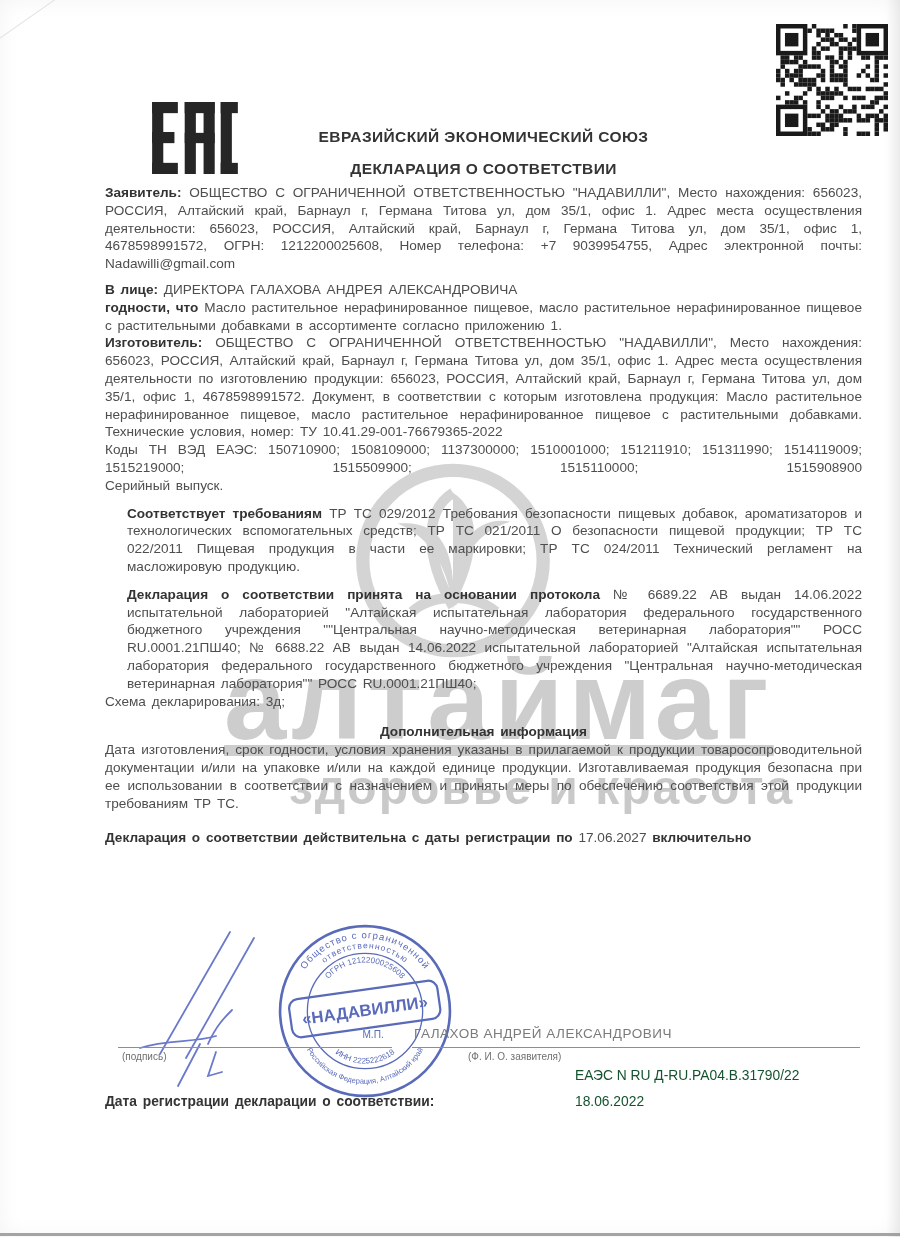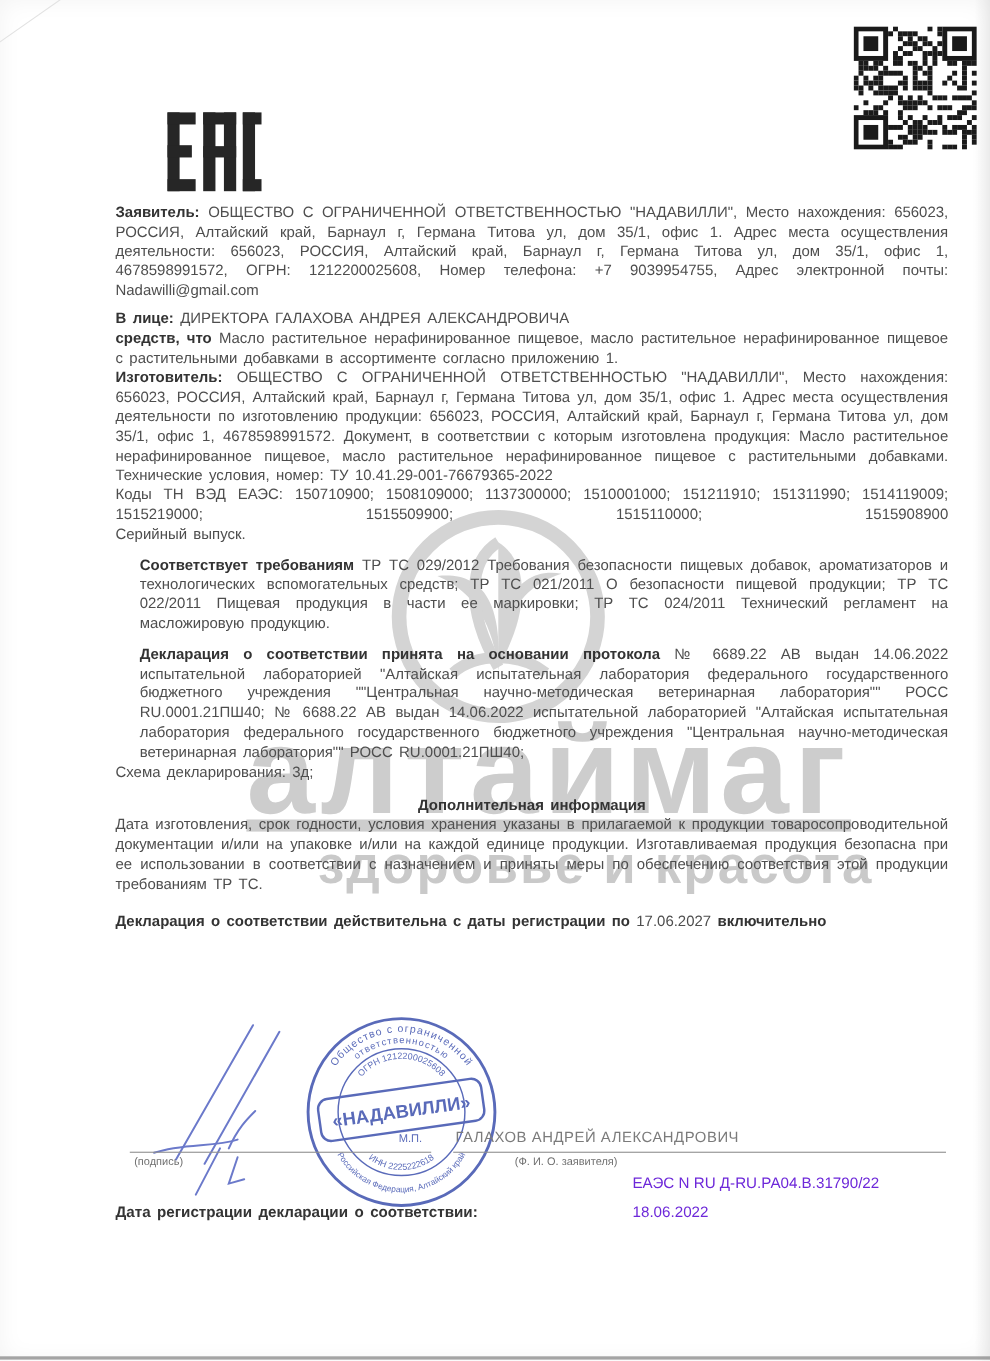--- a/index.html
+++ b/index.html
@@ -43,21 +43,21 @@
   .stamp-svg{position:absolute;left:274px;top:920px;width:182px;height:182px;opacity:.88;}
   .signer-name{position:absolute;left:414px;top:1026px;font-size:13.5px;color:#7b7b7b;letter-spacing:.5px;}
   .sig-line-left{position:absolute;left:118px;top:1047px;width:274px;border-top:1.4px solid #8f8f8f;}
   .sig-line-right{position:absolute;left:412px;top:1047px;width:448px;border-top:1.4px solid #8f8f8f;}
   .sig-caption{position:absolute;font-size:10px;color:#6f6f6f;}
   .cap-sign{left:122px;top:1051px;}
   .cap-name{left:468px;top:1051px;text-align:center;}
 
   
   .reg-row-label{position:absolute;left:105px;font-size:13.8px;font-weight:bold;color:#343434;word-spacing:2px;}
-  .reg-row-value{position:absolute;left:575px;font-size:13.8px;color:#6d28d9;}
+  .reg-row-value{position:absolute;left:575px;font-size:13.8px;color:#14532d;}
   .reg1{top:1068px;} .reg2{top:1094px;}
 
   .fold{position:absolute;left:-14px;top:18px;width:84px;height:1px;background:#e2e2e2;transform:rotate(-35deg);}
 </style>
 </head>
 <body>
 
 <div class="page">
   <div class="fold"></div>
 
@@ -298,40 +298,44 @@
       <rect x="7" y="24" width="1" height="1" fill="#1a1a1a"></rect>
       <rect x="8" y="24" width="1" height="1" fill="#1a1a1a"></rect>
       <rect x="9" y="24" width="1" height="1" fill="#1a1a1a"></rect>
       <rect x="15" y="24" width="1" height="1" fill="#1a1a1a"></rect>
       <rect x="18" y="24" width="1" height="1" fill="#1a1a1a"></rect>
       <rect x="19" y="24" width="1" height="1" fill="#1a1a1a"></rect>
       <rect x="20" y="24" width="1" height="1" fill="#1a1a1a"></rect>
       <rect x="22" y="24" width="1" height="1" fill="#1a1a1a"></rect>
     </svg>
 
+  <div class="title-wrap">
+    <div class="title-line">ЕВРАЗИЙСКИЙ ЭКОНОМИЧЕСКИЙ СОЮЗ</div>
+    <div class="title-line">ДЕКЛАРАЦИЯ О СООТВЕТСТВИИ</div>
+  </div>
 
   <div class="watermark">
     <svg class="wm-logo" viewBox="0 0 200 200">
       <g stroke="#a9a9a9" fill="none">
         <circle cx="100" cy="100" r="88" stroke-width="13"></circle>
         <path d="M100 148 C96 110 80 78 46 64 C84 60 104 84 100 148 Z" fill="#a9a9a9" stroke="none"></path>
         <path d="M100 148 C104 104 118 74 156 62 C120 56 98 86 100 148 Z" fill="#a9a9a9" stroke="none"></path>
         <path d="M100 145 C100 96 100 62 100 34 C128 52 128 96 100 145 Z" fill="#a9a9a9" stroke="none"></path>
         <path d="M100 34 C74 50 70 92 100 145" stroke-width="10"></path>
         <path d="M60 150 C80 132 120 132 142 150" stroke-width="10"></path>
       </g>
     </svg>
     <div class="wm-brand">алтаймаг</div>
     <div class="wm-tagline">здоровье и красота</div>
   </div>
 
   <div class="content">
       <p><b>Заявитель: </b><span>ОБЩЕСТВО С ОГРАНИЧЕННОЙ ОТВЕТСТВЕННОСТЬЮ "НАДАВИЛЛИ", Место нахождения: 656023, РОССИЯ, Алтайский край, Барнаул г, Германа Титова ул, дом 35/1, офис 1. Адрес места осуществления деятельности: 656023, РОССИЯ, Алтайский край, Барнаул г, Германа Титова ул, дом 35/1, офис 1, 4678598991572, ОГРН: 1212200025608, Номер телефона: +7 9039954755, Адрес электронной почты: Nadawilli@gmail.com</span></p>
       <p class="mt-sm"><b>В лице: </b><span>ДИРЕКТОРА ГАЛАХОВА  АНДРЕЯ АЛЕКСАНДРОВИЧА</span></p>
-      <p><b>средств, что </b><span>Масло растительное нерафинированное пищевое, масло растительное нерафинированное пищевое  с растительными добавками в ассортименте согласно приложению 1.</span></p>
+      <p><b>годности, что </b><span>Масло растительное нерафинированное пищевое, масло растительное нерафинированное пищевое  с растительными добавками в ассортименте согласно приложению 1.</span></p>
       <p><b>Изготовитель: </b><span>ОБЩЕСТВО С ОГРАНИЧЕННОЙ ОТВЕТСТВЕННОСТЬЮ "НАДАВИЛЛИ", Место нахождения: 656023, РОССИЯ, Алтайский край, Барнаул г, Германа Титова ул, дом 35/1, офис 1. Адрес места осуществления деятельности по изготовлению продукции: 656023, РОССИЯ, Алтайский край, Барнаул г, Германа Титова ул, дом 35/1, офис 1, 4678598991572. Документ, в соответствии с которым изготовлена продукция: Масло растительное нерафинированное пищевое, масло растительное нерафинированное пищевое с растительными добавками. Технические условия, номер: ТУ 10.41.29-001-76679365-2022</span></p>
       <p class="force-justify"><span>Коды ТН ВЭД ЕАЭС: 150710900; 1508109000; 1137300000; 1510001000; 151211910; 151311990; 1514119009; 1515219000; 1515509900; 1515110000; 1515908900</span></p>
       <p><span>Серийный выпуск.</span></p>
       <p class="mt-md"><b>Соответствует требованиям </b><span>ТР ТС 029/2012 Требования безопасности пищевых добавок, ароматизаторов и технологических вспомогательных средств; ТР ТС 021/2011 О безопасности пищевой продукции; ТР ТС 022/2011 Пищевая продукция в части ее маркировки; ТР ТС 024/2011 Технический регламент на масложировую продукцию.</span></p>
       <p class="mt-md"><b>Декларация о соответствии принята на основании протокола </b><span>№ 6689.22 АВ выдан 14.06.2022 испытательной лабораторией "Алтайская испытательная лаборатория федерального государственного бюджетного учреждения ""Центральная научно-методическая ветеринарная лаборатория"" РОСС RU.0001.21ПШ40; № 6688.22 АВ выдан 14.06.2022 испытательной лабораторией "Алтайская испытательная лаборатория федерального государственного бюджетного учреждения "Центральная научно-методическая ветеринарная лаборатория"" РОСС RU.0001.21ПШ40;</span></p>
       <p><span>Схема декларирования: 3д;</span></p>
       <p class="mt-lg heading"><b>Дополнительная информация</b></p>
       <p><span>Дата изготовления, срок годности, условия хранения указаны в прилагаемой к продукции товаросопроводительной документации и/или на упаковке и/или на каждой единице продукции. Изготавливаемая продукция безопасна при ее использовании в соответствии с назначением и приняты меры по обеспечению соответствия этой продукции требованиям ТР ТС.</span></p>
       <p class="mt-xl"><b>Декларация о соответствии действительна с даты регистрации по </b><span>17.06.2027</span><b> включительно</b></p>
     </div>

